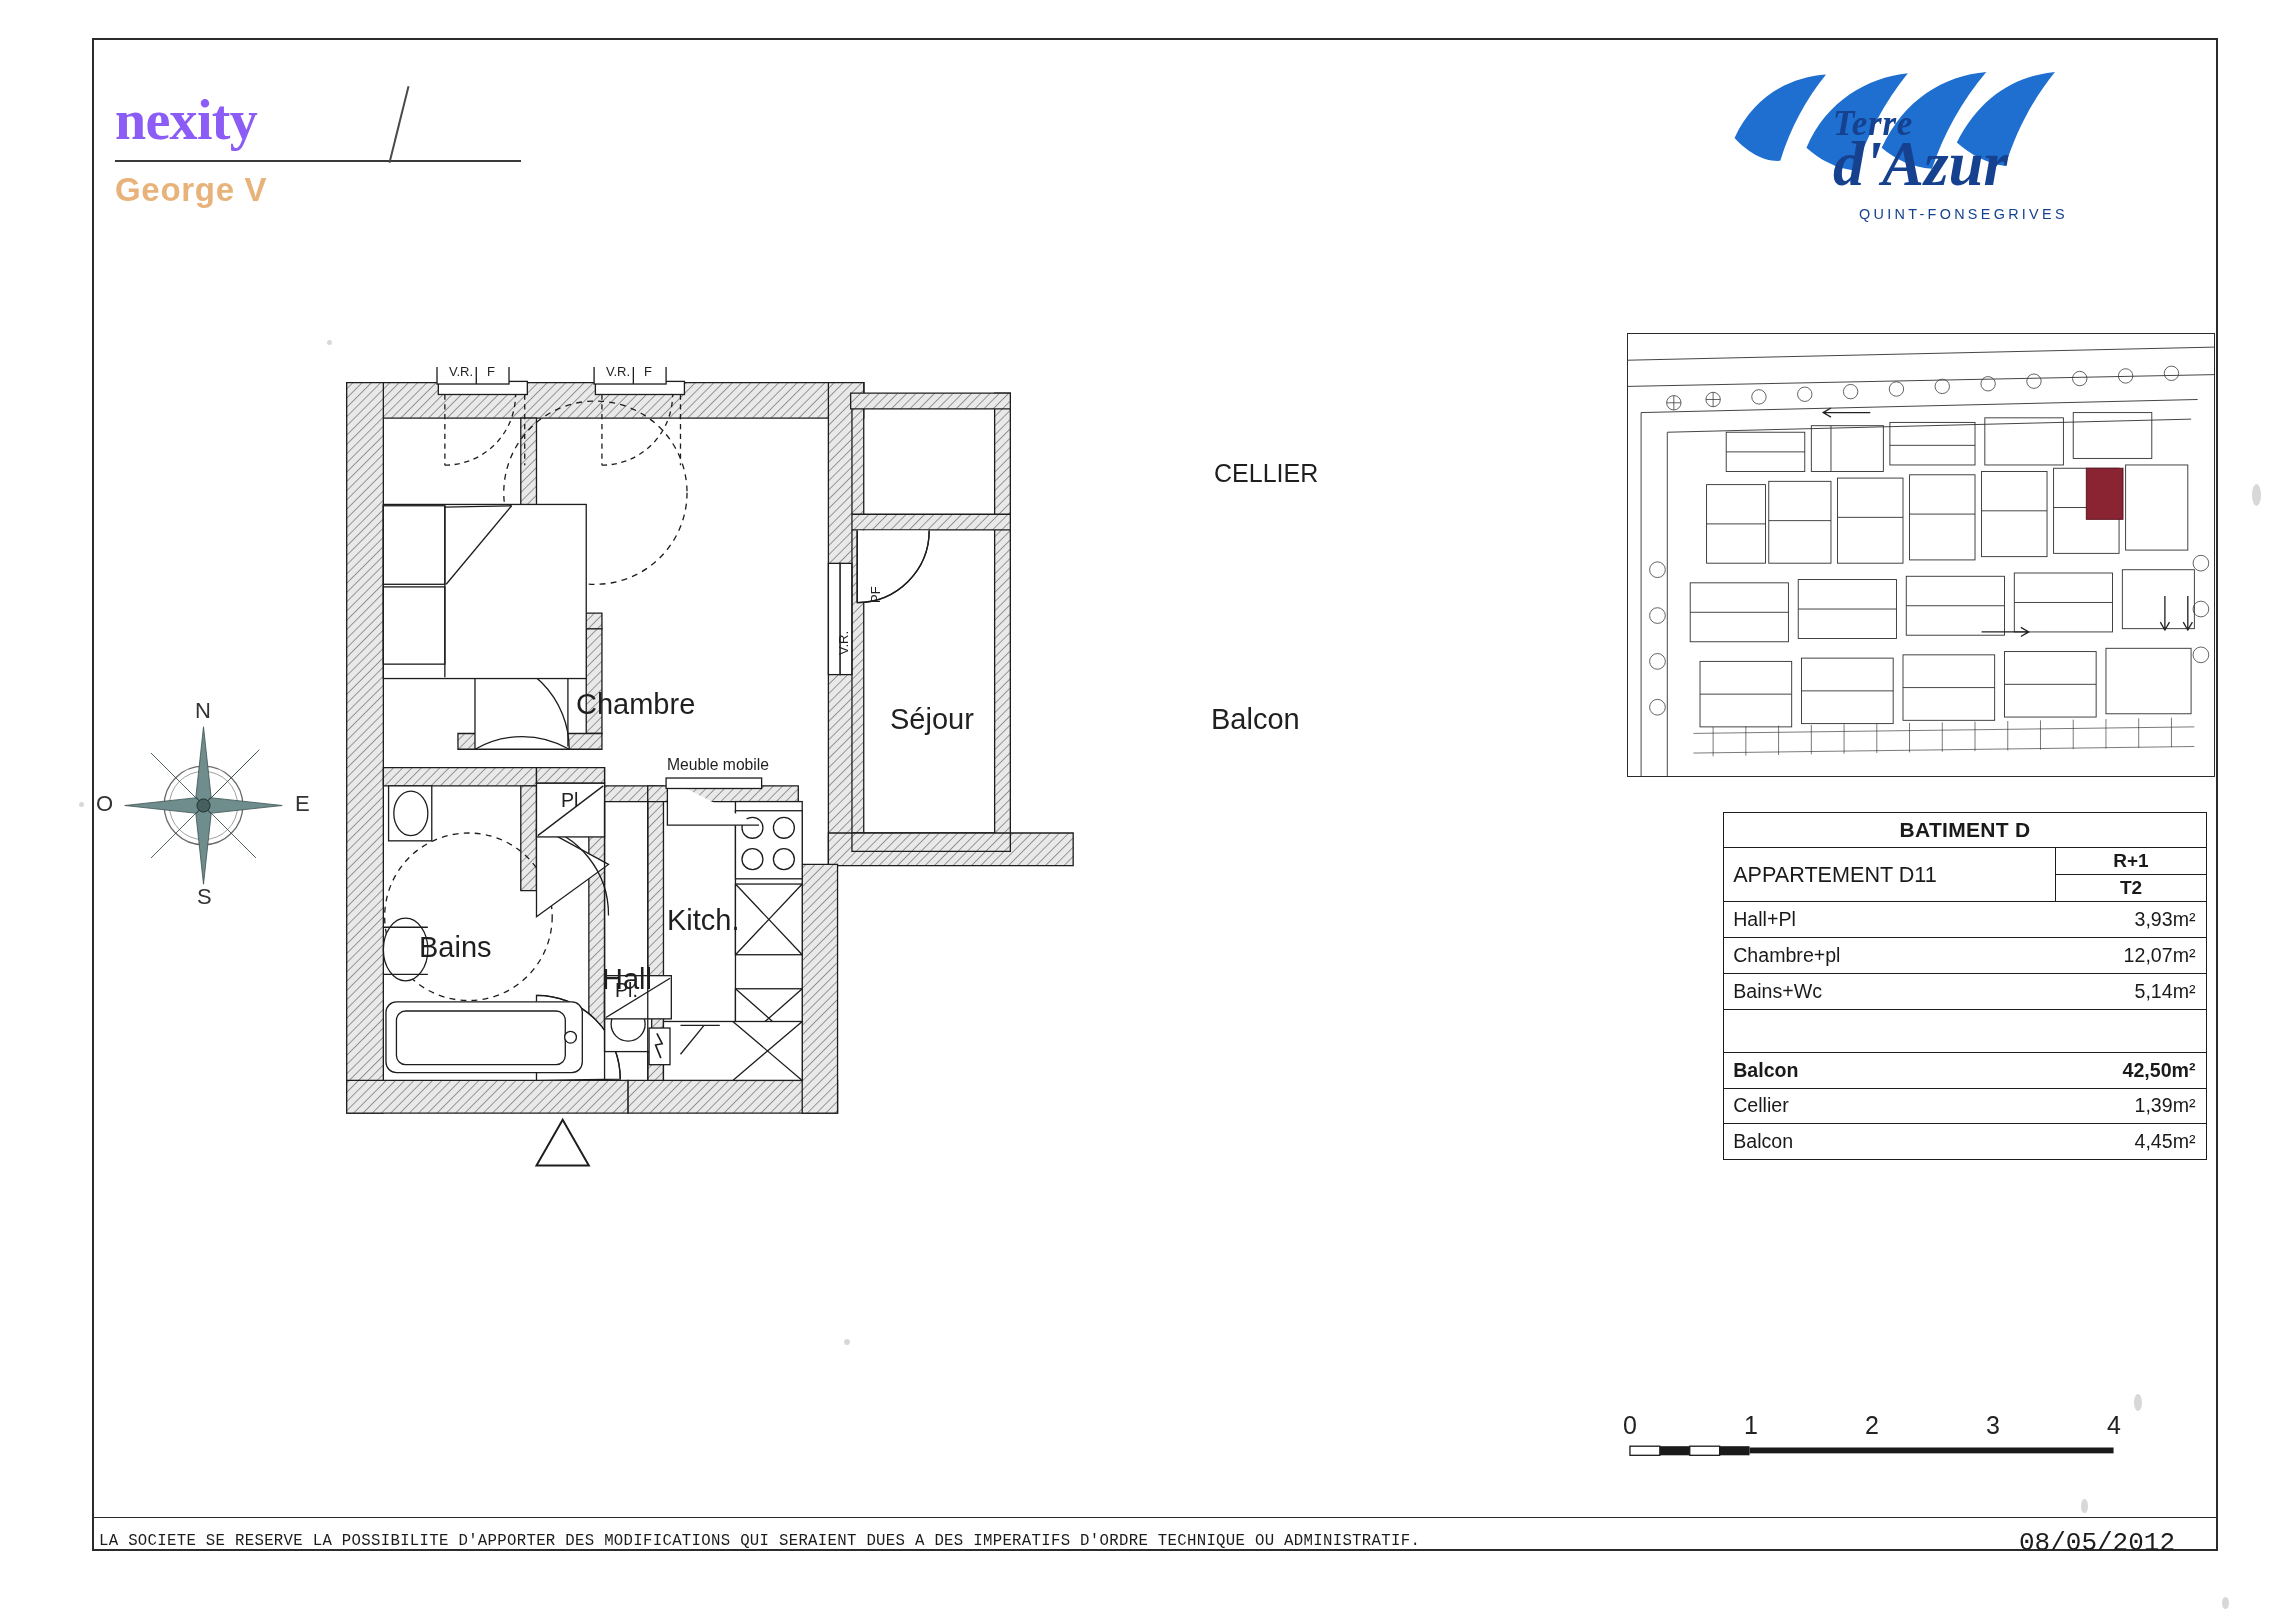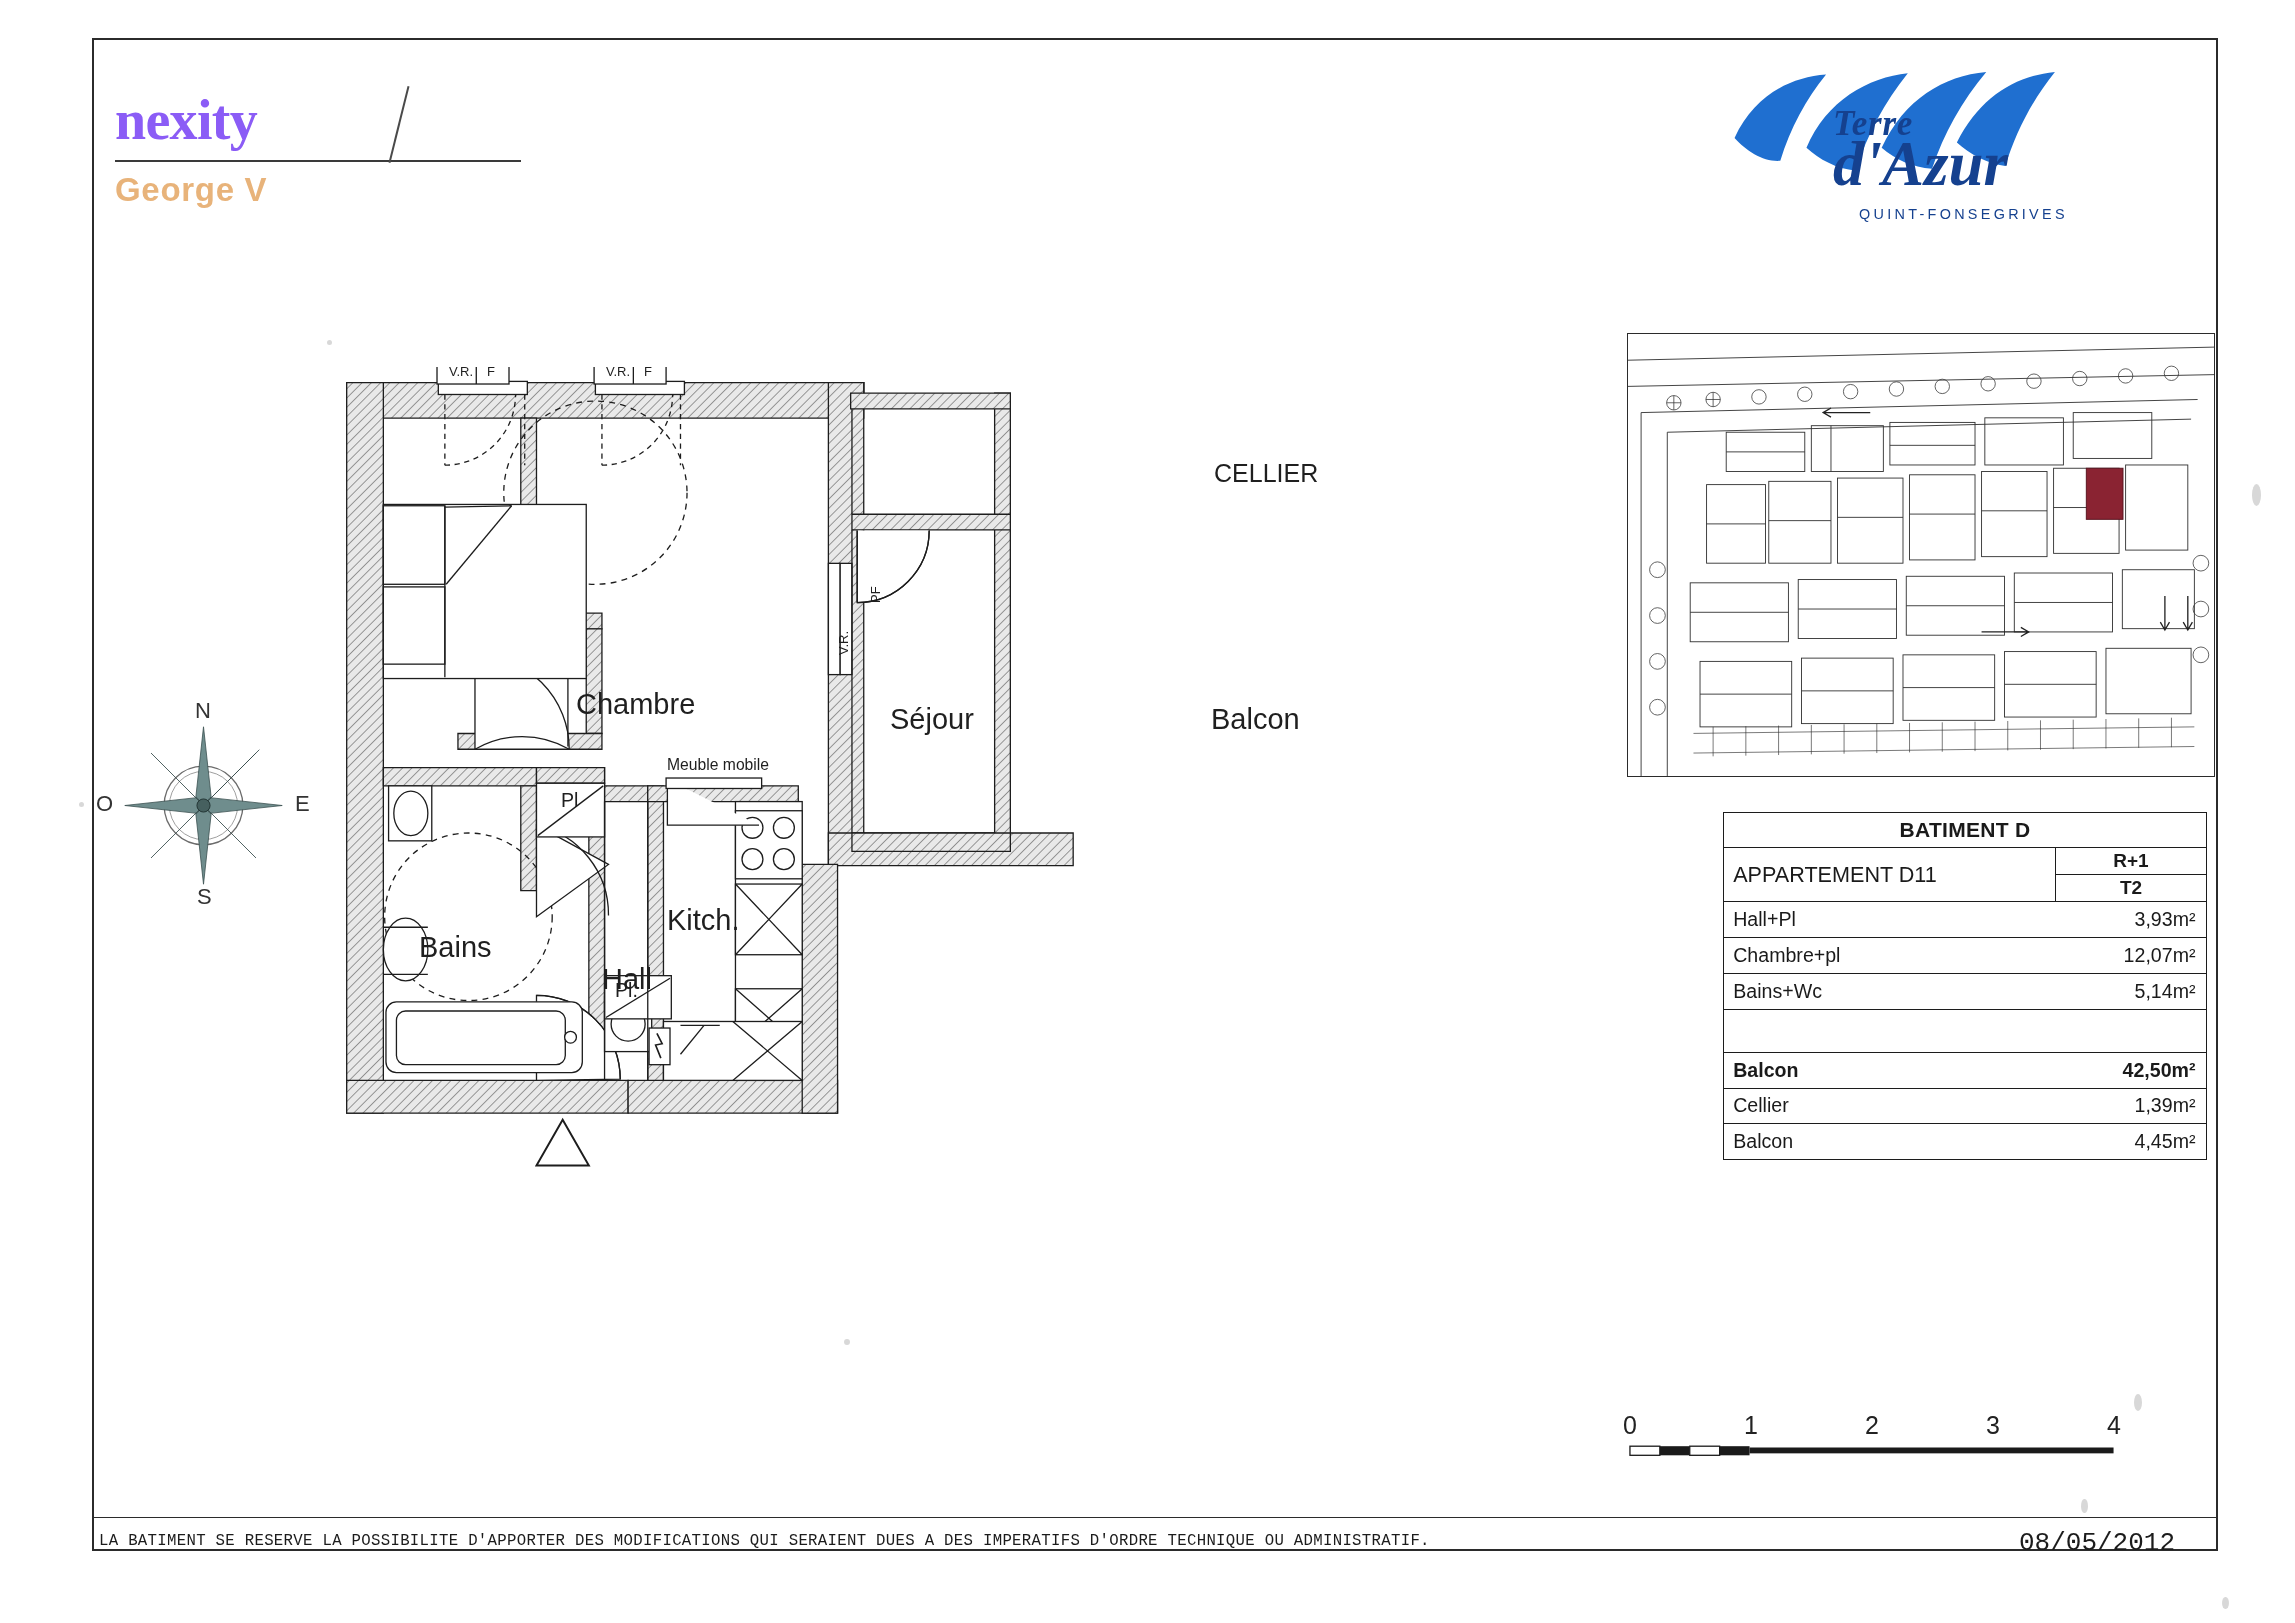--- a/index.html
+++ b/index.html
@@ -649,21 +649,21 @@
   </div>
   <svg class="scale-graphic" width="517" height="26" viewBox="0 0 790 40">
     <rect x="8" y="8" width="46" height="14" fill="#ffffff" stroke="#1a1a1a" stroke-width="2"></rect>
     <rect x="54" y="8" width="46" height="14" fill="#1a1a1a"></rect>
     <rect x="100" y="8" width="46" height="14" fill="#ffffff" stroke="#1a1a1a" stroke-width="2"></rect>
     <rect x="146" y="8" width="46" height="14" fill="#1a1a1a"></rect>
     <rect x="192" y="10" width="560" height="9" fill="#1a1a1a"></rect>
   </svg>
 </div>
 
-<div class="disclaimer">LA BATIMENT SE RESERVE LA POSSIBILITE D'APPORTER DES MODIFICATIONS QUI SERAIENT DUES A DES IMPERATIFS D'ORDRE TECHNIQUE OU ADMINISTRATIF.</div>
+<div class="disclaimer">LA SOCIETE SE RESERVE LA POSSIBILITE D'APPORTER DES MODIFICATIONS QUI SERAIENT DUES A DES IMPERATIFS D'ORDRE TECHNIQUE OU ADMINISTRATIF.</div>
 <div class="plan-date">08/05/2012</div>
 
 <div class="speck" style="left:2252px; top:484px; width:9.2px; height:22px;"></div>
 <div class="speck" style="left:2134px; top:1394px; width:7.9px; height:17px;"></div>
 <div class="speck" style="left:2081px; top:1499px; width:6.5px; height:14.4px;"></div>
 <div class="speck" style="left:2222px; top:1597px; width:6.5px; height:11.8px;"></div>
 <div class="speck" style="left:844px; top:1339px; width:5.9px; height:5.9px;"></div>
 <div class="speck" style="left:79px; top:802px; width:5.2px; height:5.2px;"></div>
 <div class="speck" style="left:327px; top:340px; width:5.2px; height:5.2px;"></div>
 

